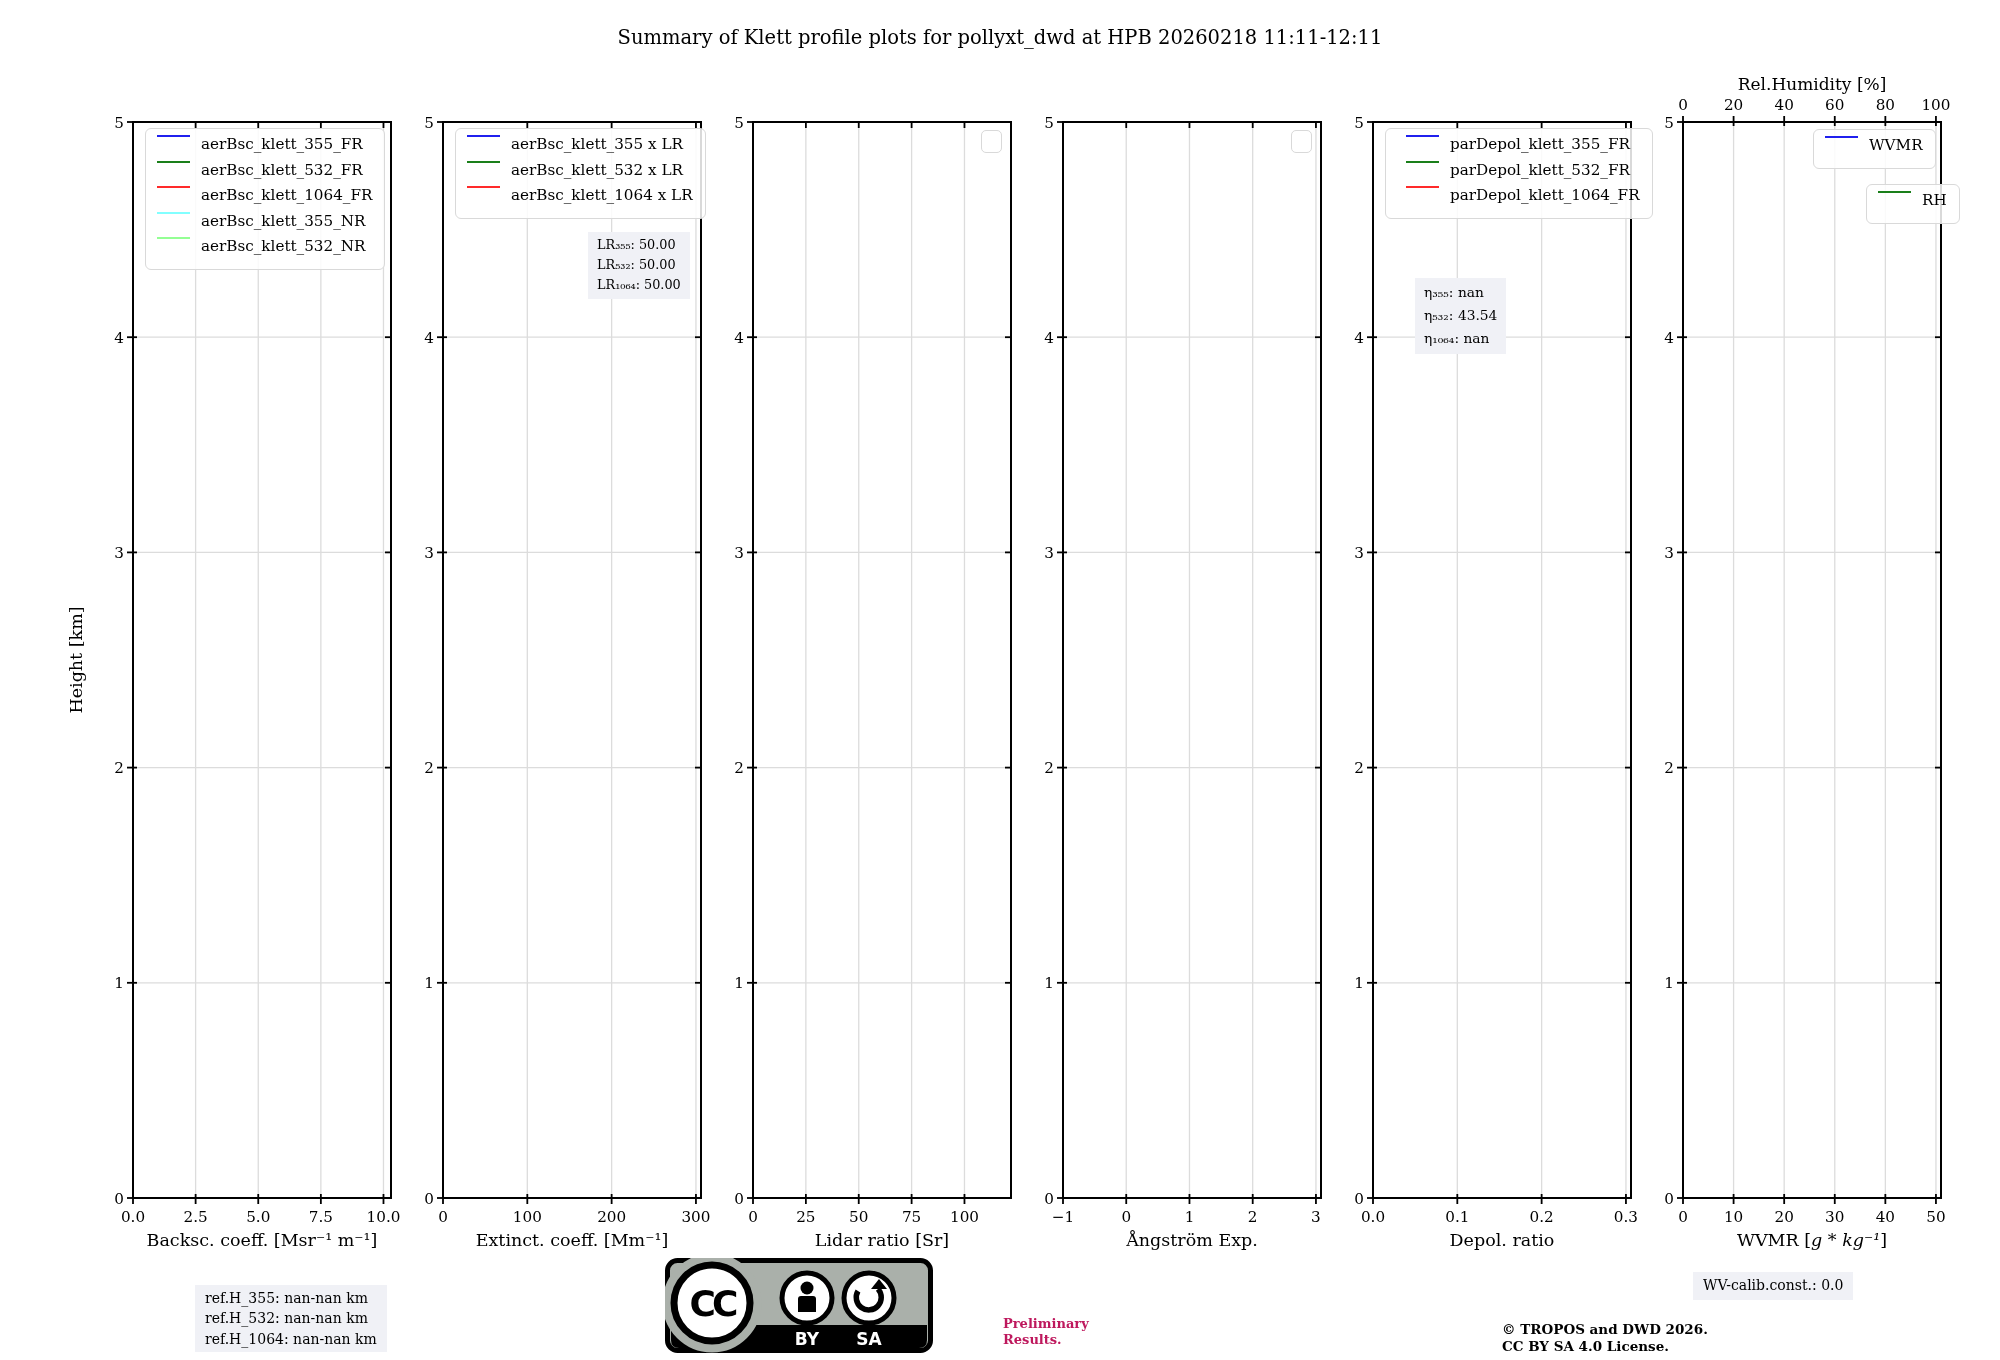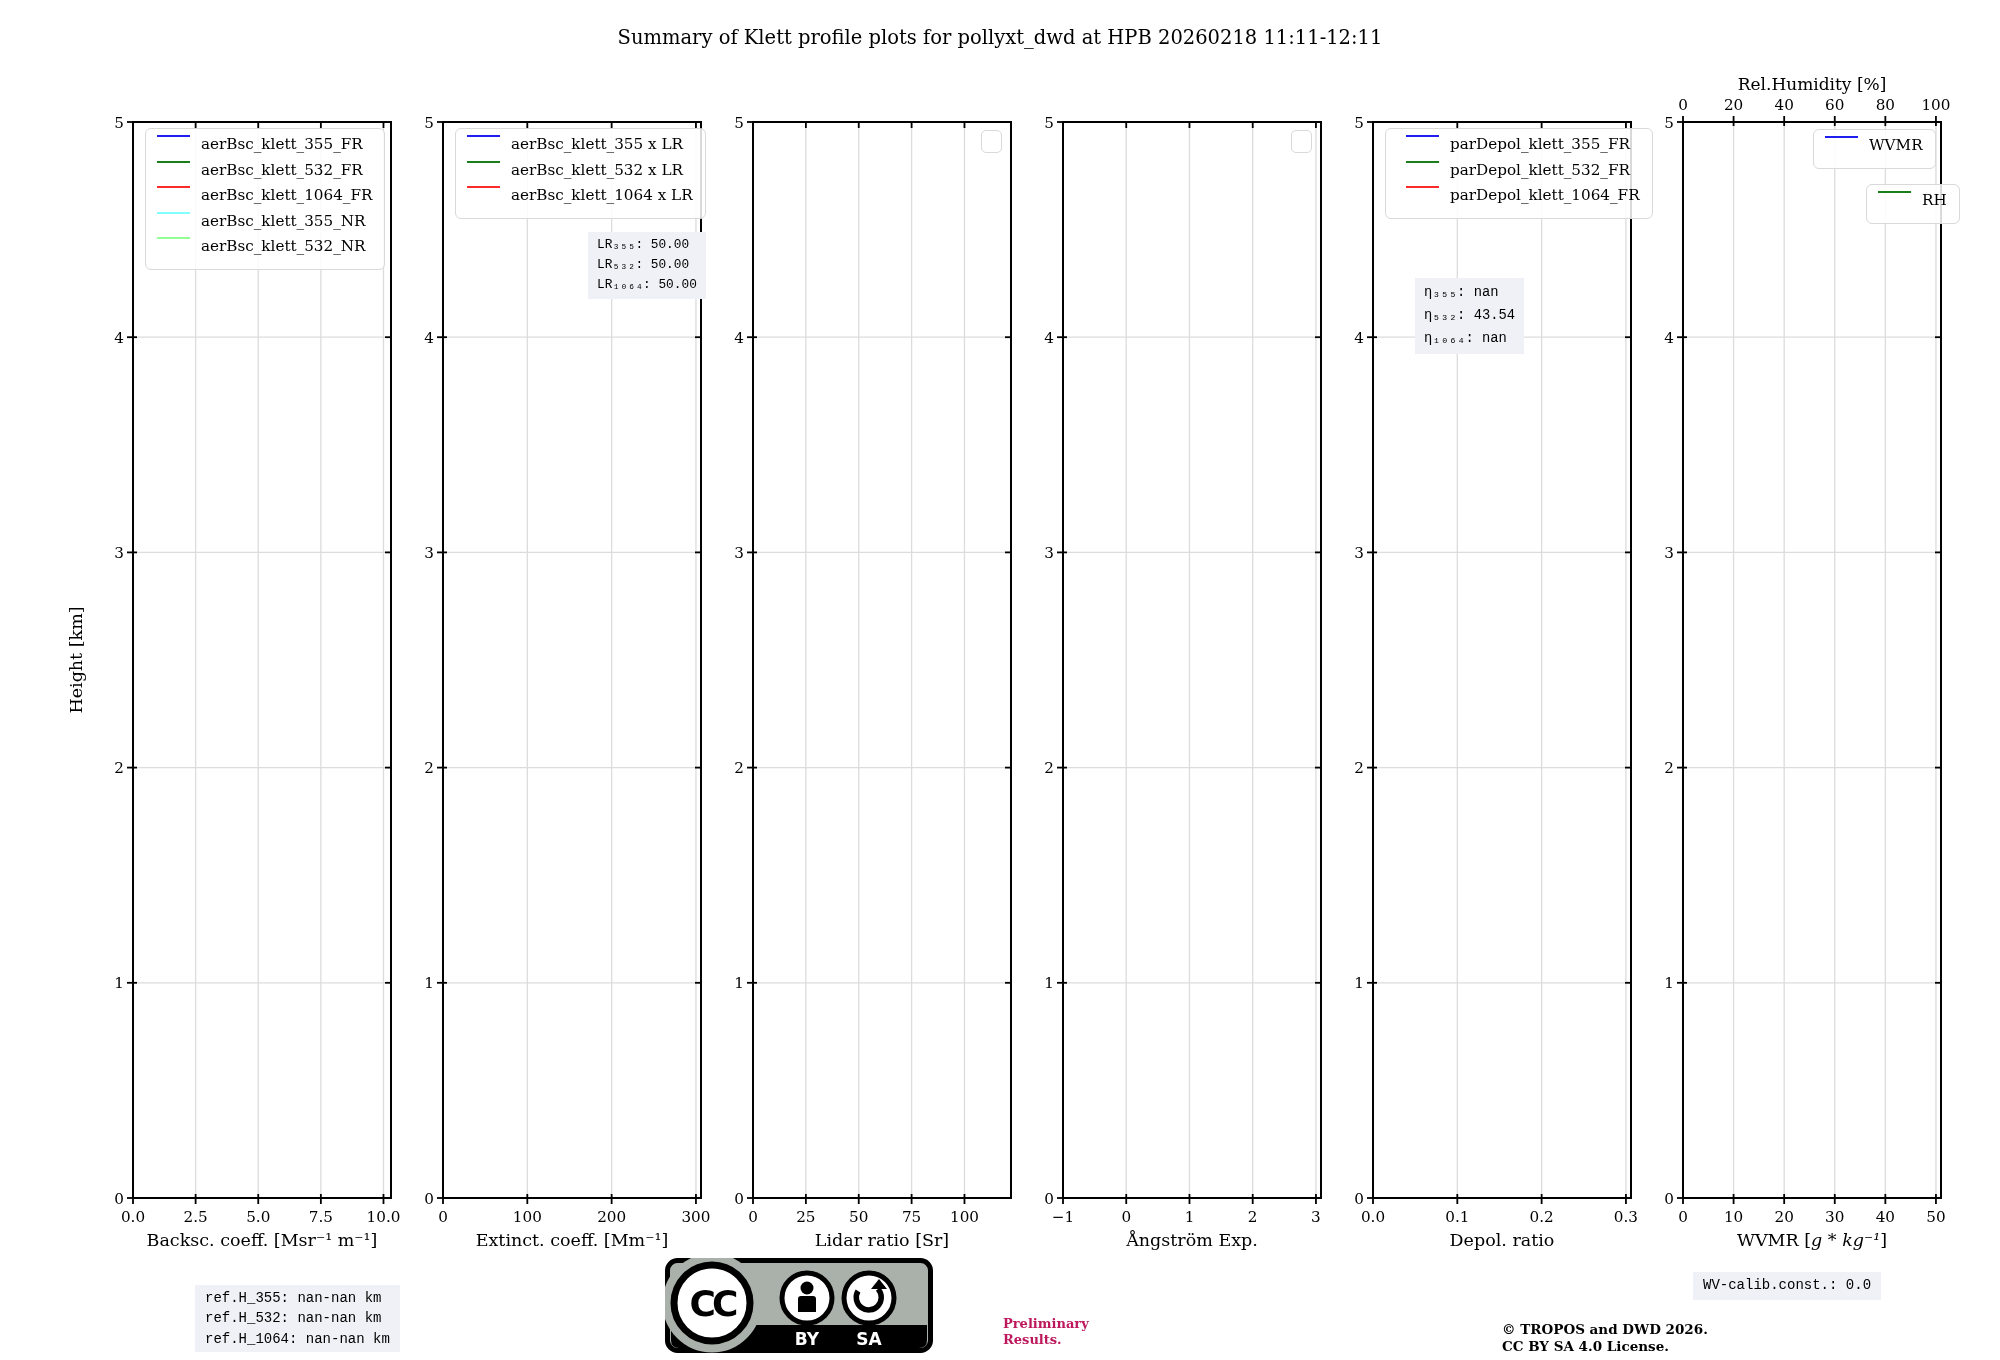--- a/index.html
+++ b/index.html
@@ -9,21 +9,21 @@
   .ylabel{position:absolute;left:76px;top:660px;transform:translate(-50%,-50%) rotate(-90deg);
           font-size:17.5px;white-space:nowrap;}
   #axes-svg{position:absolute;left:0;top:0;}
   .legend{position:absolute;background:rgba(255,255,255,.85);border:1.3px solid #d9d9d9;
           border-radius:6px;padding:6px 12px 6px 11px;display:flex;flex-direction:column;}
   .legend-row{display:flex;align-items:flex-start;gap:11px;height:25.5px;white-space:nowrap;}
   .legend-line{width:33px;border-top:2.6px solid #000;flex:0 0 33px;}
   .legend-label{font-size:15.2px;}
   .legend-empty{position:absolute;width:19px;height:21px;border:1.3px solid #d9d9d9;
           border-radius:5px;background:rgba(255,255,255,.85);}
-  .annot-box{position:absolute;background:#f0f1f6;padding:3px 9px;line-height:1.55;white-space:nowrap;font-family:Liberation Mono, monospace;}
+  .annot-box{position:absolute;background:#f0f1f6;padding:3px 9px;line-height:1.55;white-space:nowrap;}
   .lr-box{font-size:12.8px;line-height:1.58;}
   .eta-box{font-size:13.8px;line-height:1.68;}
   .refh-box{font-size:14px;line-height:1.45;padding:3px 10px;}
   .wv-box{font-size:14px;padding:3px 10px;}
   .preliminary{position:absolute;left:1003px;top:1316px;font-size:13px;font-weight:bold;
           line-height:1.22;}
   .copyright{position:absolute;left:1502px;top:1321px;font-size:13.5px;font-weight:bold;line-height:1.25;}
   .cc-badge{position:absolute;left:665px;top:1258px;width:292px;height:95px;}
 </style>
 </head>

